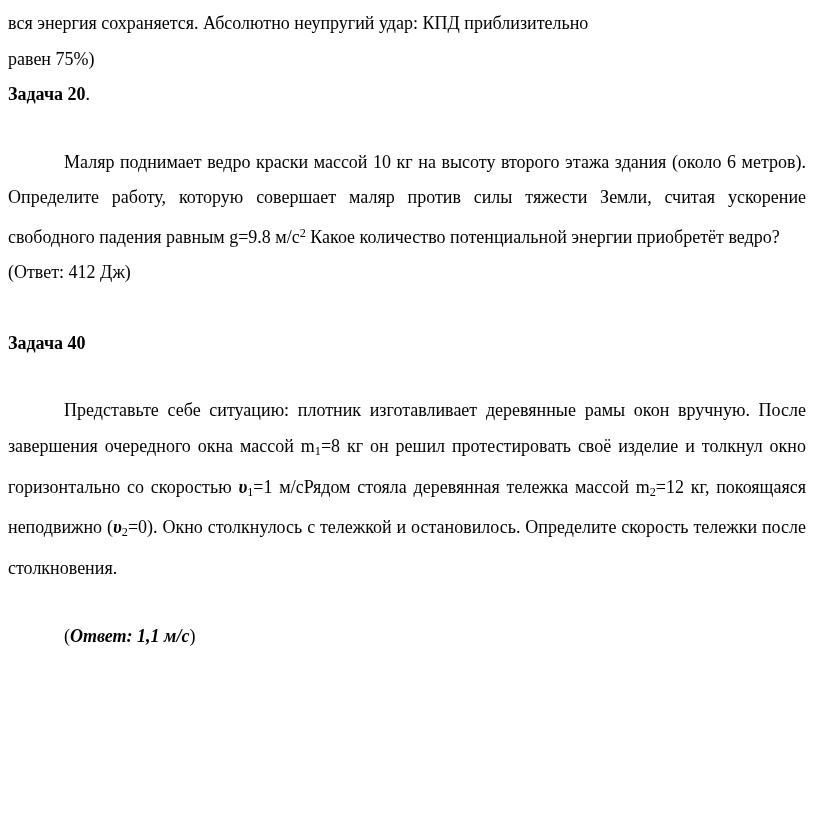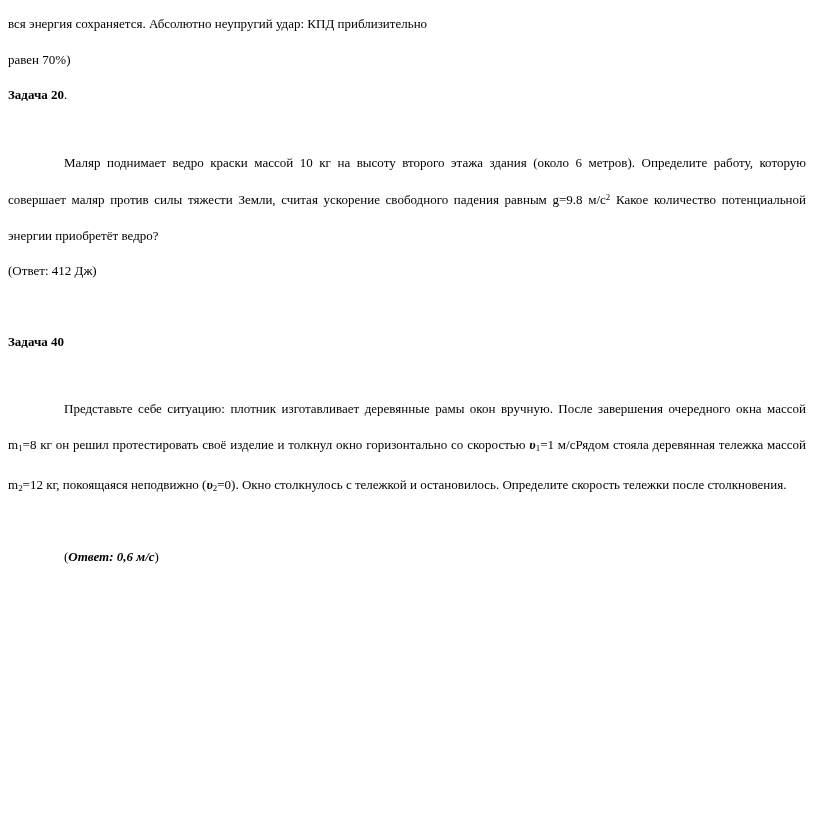--- a/index.html
+++ b/index.html
@@ -15,21 +15,21 @@
     overflow: hidden;
   }
   .page {
     width: 816px;
     height: 821px;
     box-sizing: border-box;
     padding: 6px 10px 0 8px;
   }
   p {
     margin: 0;
-    font-size: 13px;
+    font-size: 18px;
     line-height: 35.5px;
     text-align: justify;
     text-justify: inter-word;
   }
   p.nojust {
     text-align: left;
   }
   .indent {
     text-indent: 56px;
     margin-top: 32px;
@@ -53,29 +53,29 @@
     height: 35px;
   }
 </style>
 </head>
 <body>
 
 <div class="page">
 
   <p class="nojust">вся энергия сохраняется. Абсолютно неупругий удар: КПД  приблизительно</p>
 
-  <p class="nojust">равен 70%)</p>
+  <p class="nojust">равен 75%)</p>
 
   <p class="nojust"><span class="bold">Задача 20</span><span>.</span></p>
 
   <p class="indent"><span>Маляр поднимает ведро краски массой 10 кг на высоту второго этажа здания (около 6 метров). Определите работу, которую совершает маляр против силы тяжести Земли, считая ускорение свободного падения равным g=9.8 м/с</span><sup>2</sup> <span>Какое количество потенциальной энергии приобретёт ведро?</span></p>
 
   <p class="nojust">(Ответ: 412 Дж)</p>
 
   <div class="blank"></div>
 
   <p class="nojust"><span class="bold">Задача 40</span></p>
 
   <p class="indent"><span>Представьте себе ситуацию: плотник изготавливает деревянные рамы окон вручную. После завершения очередного окна массой m</span><sub>1</sub><span>=8 кг он решил протестировать своё изделие и толкнул окно горизонтально со скоростью </span><span class="bi">υ</span><sub>1</sub><span>=1 м/сРядом стояла деревянная тележка массой m</span><sub>2</sub><span>=12 кг, покоящаяся неподвижно (</span><span class="bi">υ</span><sub>2</sub><span>=0). Окно столкнулось с тележкой и остановилось. Определите скорость тележки после столкновения.</span></p>
 
-  <p class="indent nojust"><span>(</span><span class="bi">Ответ: 0,6 м/с</span><span>)</span></p>
+  <p class="indent nojust"><span>(</span><span class="bi">Ответ: 1,1 м/с</span><span>)</span></p>
 
 </div>
 
 </body></html>

